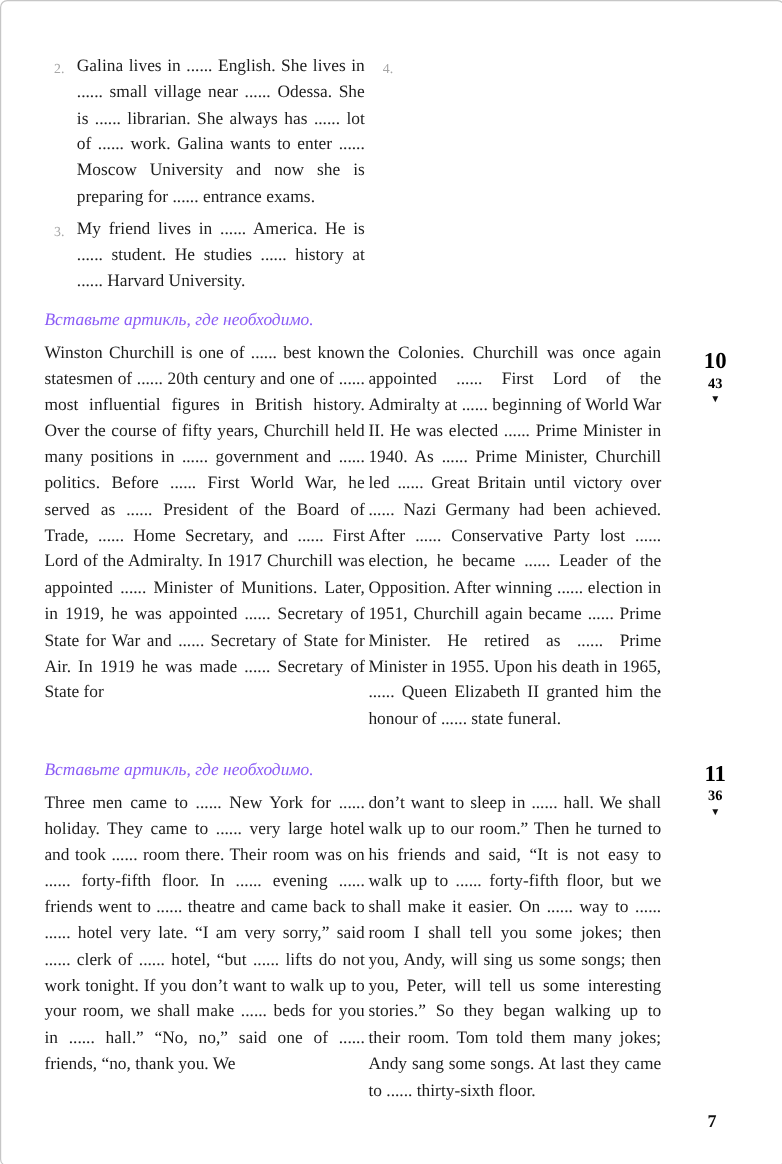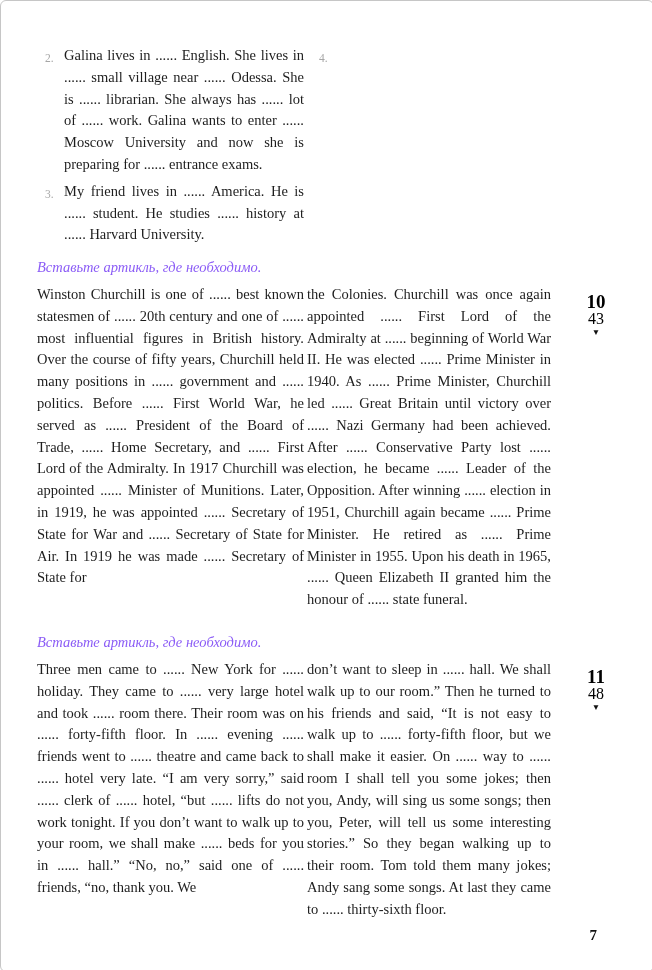--- a/index.html
+++ b/index.html
@@ -20,23 +20,23 @@
   .exercise{position:absolute;left:36px;width:526px;}
   #ex10{top:256px;}
   #ex11{top:631px;}
   .instruction{font-style:italic;font-size:14.5px;line-height:20px;margin:0 0 7px 0;color:#8b5cf6;}
   .cols{display:flex;gap:3px;font-family:Liberation Serif, serif;}
   .col-l{width:267px;}
   .col-r{width:244px;}
   .body-text{font-size:14.5px;line-height:21.8px;text-align:justify;}
   .margin-badge{position:absolute;left:573px;width:44px;text-align:center;color:#000;margin-top:40px;}
   #badge10{top:250px;}
-  #badge11{top:625px;}
+  #badge11{top:594px;}
   .margin-badge .big{font-weight:bold;font-size:19px;line-height:21px;}
-  .margin-badge .sub{font-size:16px;line-height:14px;}
+  .margin-badge .sub{font-size:12px;line-height:14px;font-weight:bold;}
   .margin-badge .tri{font-size:8.5px;line-height:11px;margin-top:1px;color:#111;}
   .page-number{position:absolute;right:56px;top:926px;font-weight:bold;font-size:15px;color:#111;}
 </style>
 </head>
 <body>
 
 <div class="page">
 
   <section class="top-block">
     <div class="top-col-l">
@@ -71,19 +71,19 @@
   <section class="exercise" id="ex11">
     <p class="instruction">Вставьте артикль, где необходимо.</p>
     <div class="cols">
       <div class="col-l body-text">Three men came to ...... New York for ...... holiday. They came to ...... very large hotel and took ...... room there. Their room was on ...... forty-fifth floor. In ...... evening ...... friends went to ...... theatre and came back to ...... hotel very late. “I am very sorry,” said ...... clerk of ...... hotel, “but ...... lifts do not work tonight. If you don’t want to walk up to your room, we shall make ...... beds for you in ...... hall.” “No, no,” said one of ...... friends, “no, thank you. We</div>
       <div class="col-r body-text">don’t want to sleep in ...... hall. We shall walk up to our room.” Then he turned to his friends and said, “It is not easy to walk up to ...... forty-fifth floor, but we shall make it easier. On ...... way to ...... room I shall tell you some jokes; then you, Andy, will sing us some songs; then you, Peter, will tell us some interesting stories.” So they began walking up to their room. Tom told them many jokes; Andy sang some songs. At last they came to ...... thirty-sixth floor.</div>
     </div>
   </section>
 
   <aside class="margin-badge" id="badge11">
     <div class="big">11</div>
-    <div class="sub">48</div>
+    <div class="sub">36</div>
     <div class="tri">▼</div>
   </aside>
 
   <div class="page-number">7</div>
 
 </div>
 
 </body></html>

